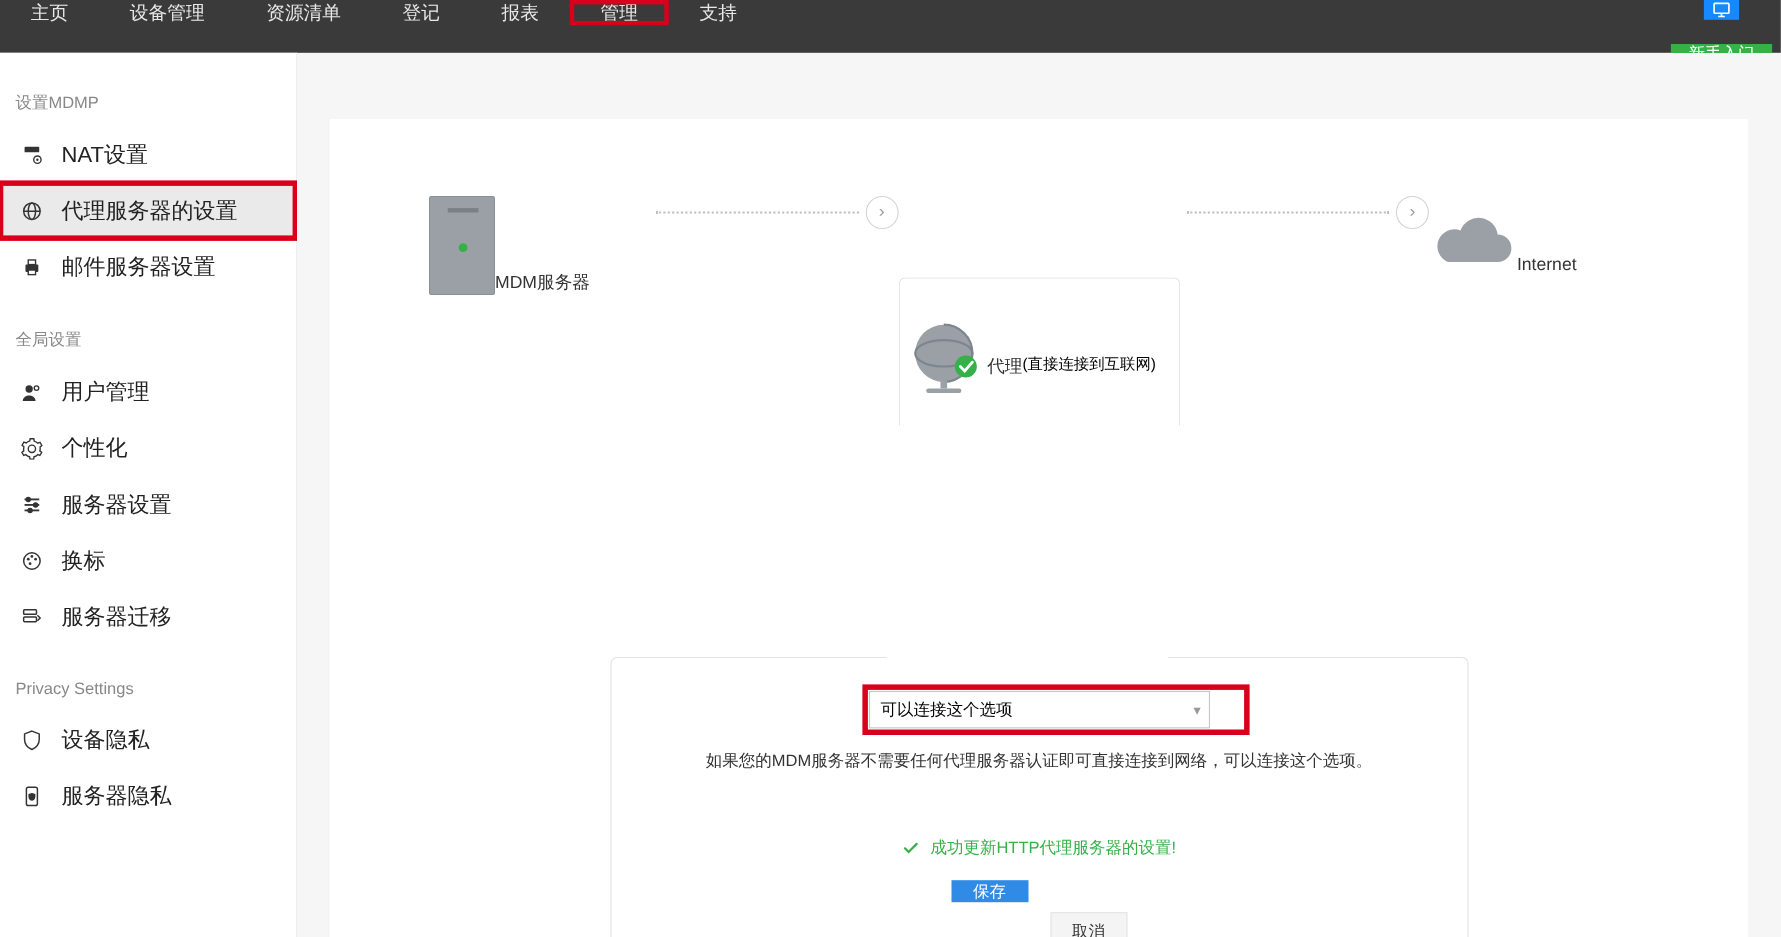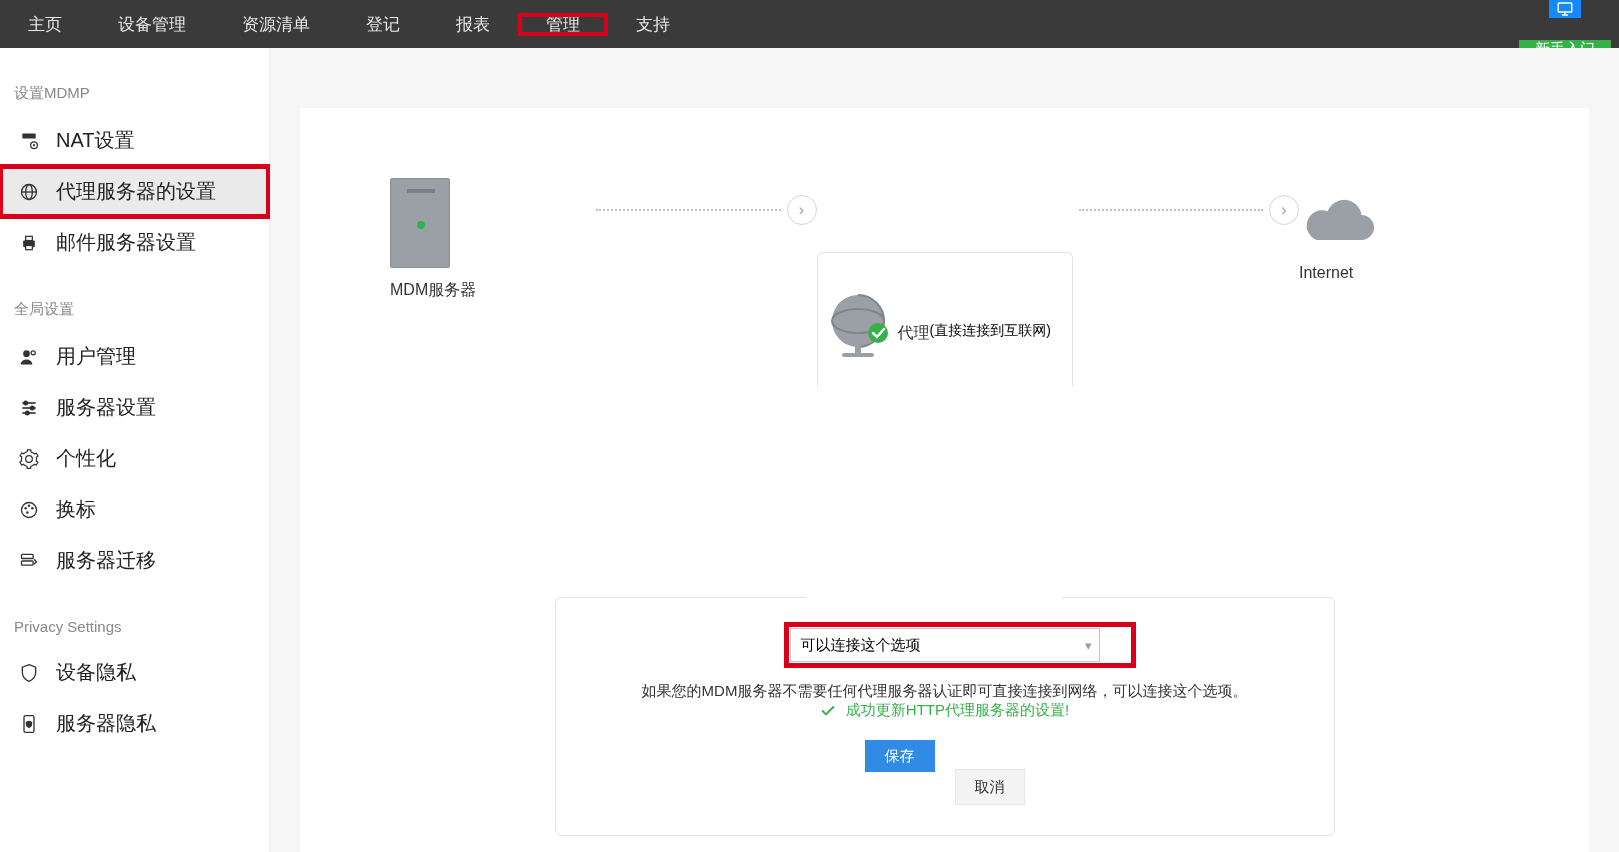--- a/index.html
+++ b/index.html
@@ -1,20 +1,20 @@
 <!DOCTYPE html>
 <html><head>
   <meta charset="utf-8">
   <style>
     * { margin: 0; padding: 0; box-sizing: border-box; font-family: "Microsoft YaHei", Arial, sans-serif; }
     body { width: 1619px; height: 852px; background: #fff; overflow: hidden; }
 
     
     .topnav { height: 48px; background: #3a3a3a; display: flex; align-items: stretch; color: #fff; }
-    .topnav-left { display: flex; align-items: center; }
+    .topnav-left { display: flex; align-items: flex-start; }
     .topnav-item { display: flex; align-items: center; padding: 0 28px; font-size: 17px; color: #e8e8e8; cursor: pointer; }
     .topnav-item.highlighted { outline: 4px solid #d9001b; outline-offset: -4px; }
     .topnav-spacer { flex: 1; }
     .topnav-right { display: flex; align-items: center; gap: 22px; padding-right: 8px; flex-direction: column; }
     .icon-btn-blue { width: 32px; height: 30px; background: #1589ff; display: flex; align-items: center; justify-content: center; cursor: pointer; }
     .btn-green { background: #36b14a; color: #fff; height: 30px; padding: 0 16px; font-size: 15px; display: flex; align-items: center; cursor: pointer; }
     .icon-btn-gray { width: 32px; height: 30px; background: #555; display: flex; align-items: center; justify-content: center; cursor: pointer; color: #ddd; }
 
     
     .page-body { display: flex; height: calc(100% - 48px); }
@@ -24,43 +24,43 @@
     .sidebar-item.active { background: #eaeaea; }
     .sidebar-item.highlighted { outline: 5px solid #d9001b; outline-offset: -3px; }
     .sidebar-icon { width: 22px; height: 22px; color: #333; flex-shrink: 0; display: inline-flex; align-items: center; justify-content: center; }
     .sidebar-gap { height: 24px; }
 
     
     .main { flex: 1; background: #f6f6f6; padding: 60px 30px 0 30px; overflow: auto; }
     .diagram-card { background: #fff; min-height: 700px; padding: 50px 50px 30px 50px; position: relative; }
 
     .diagram-row { display: flex; align-items: center; justify-content: space-between; margin: 20px 40px; }
-    .diagram-node { display: flex; flex-direction: column; align-items: flex-start; width: 200px; }
+    .diagram-node { display: flex; align-items: flex-end; width: 200px; }
     .diagram-node-label { margin-top: 12px; font-size: 16px; color: #333; }
     .diagram-node-sublabel { margin-top: 8px; font-size: 14px; color: #000000; }
 
     .dotted-line { flex: 1; border-top: 2px dotted #c0c0c0; height: 0; margin: 0 6px; position: relative; top: -30px; }
     .arrow-circle { width: 30px; height: 30px; border-radius: 50%; border: 1px solid #d4d4d4; background: #fff; display: flex; align-items: center; justify-content: center; color: #9e9e9e; font-size: 16px; position: relative; top: -30px; }
 
     .proxy-tab { width: 256px; background: #fff; border: 1px solid #e3e3e3; border-bottom: none; border-radius: 6px 6px 0 0; padding: 34px 0 20px 0; display: flex; align-items: center; }
 
     
     .config-panel { width: 780px; background: #fff; border: 1px solid #e3e3e3; border-top: 1px solid #e3e3e3; border-radius: 6px; padding: 30px 24px; margin: 0 auto; display: flex; flex-direction: column; align-items: center; position: relative; top: -1px; }
     .config-panel::before {
       content: ""; position: absolute; top: -1px; left: 250px; width: 256px; height: 2px; background: #fff;
     }
     .select-wrap { position: relative; }
     .select-box { width: 310px; height: 34px; border: 1px solid #c6c6c6; padding: 0 30px 0 10px; font-size: 15px; background: #fff; display: flex; align-items: center; cursor: pointer; }
     .select-highlight { position: absolute; left: -6px; right: -36px; top: -6px; bottom: -6px; border: 5px solid #d9001b; pointer-events: none; }
     .select-chevron { position: absolute; right: 8px; top: 50%; transform: translateY(-50%); color: #999; font-size: 13px; pointer-events: none; }
     .helper-text { margin-top: 20px; font-size: 15px; color: #333; text-align: center; }
 
-    .success-line { display: flex; align-items: center; gap: 10px; color: #36b14a; font-size: 15px; }
+    .success-line { margin-top: 60px; display: flex; align-items: center; gap: 10px; color: #36b14a; font-size: 15px; }
     .actions { margin-top: 20px; display: flex; gap: 20px; }
-    .btn-primary { background: #2f8be6; color: #fff; border: none; width: 70px; height: 32px; font-size: 15px; cursor: pointer; }
+    .btn-primary { background: #2f8be6; color: #fff; border: none; width: 70px; height: 20px; font-size: 15px; cursor: pointer; }
     .btn-secondary { background: #f4f4f4; color: #333; border: 1px solid #e5e5e5; width: 70px; height: 36px; font-size: 15px; cursor: pointer; margin-top: 29px; }
 
     
     .proxy-stack { display: flex; flex-direction: column; align-items: center; position: absolute; left: 50%; transform: translateX(-50%); top: 74px; }
 
     
     .server-box { width: 60px; height: 90px; background: #9aa0a6; border: 1px solid #8a9096; position: relative; border-radius: 2px; }
     .server-box::before { content: ""; position: absolute; top: 10px; left: 16px; width: 28px; height: 4px; background: #7a8086; }
     .server-box::after { content: ""; position: absolute; top: 42px; left: 26px; width: 8px; height: 8px; background: #36b14a; border-radius: 50%; }
 
@@ -140,38 +140,38 @@
           <svg width="20" height="20" viewBox="0 0 24 24" fill="#333">
             <circle cx="9" cy="8" r="4"></circle>
             <path d="M2 21c0-4 4-6 7-6s7 2 7 6"></path>
             <circle cx="17" cy="7" r="2.5" fill="none" stroke="#333" stroke-width="1.5"></circle>
           </svg>
         </span>
       <span>用户管理</span>
     </div>
     <div class="sidebar-item">
       <span class="sidebar-icon">
+          <svg width="20" height="20" viewBox="0 0 24 24" fill="#333">
+            <path d="M12 8a4 4 0 100 8 4 4 0 000-8zm9 4a9 9 0 01-.3 2.3l2 1.6-2 3.4-2.4-.9a9 9 0 01-4 2.3l-.4 2.6h-4l-.4-2.6a9 9 0 01-4-2.3l-2.4.9-2-3.4 2-1.6A9 9 0 013 12a9 9 0 01.3-2.3l-2-1.6 2-3.4 2.4.9a9 9 0 014-2.3L10.1 1h4l.4 2.6a9 9 0 014 2.3l2.4-.9 2 3.4-2 1.6A9 9 0 0121 12z" fill="none" stroke="#333" stroke-width="1.5"></path>
+          </svg>
+        </span>
+      <span>个性化</span>
+    </div>
+    <div class="sidebar-item">
+      <span class="sidebar-icon">
           <svg width="20" height="20" viewBox="0 0 24 24" stroke="#333" stroke-width="2" fill="none">
             <line x1="4" y1="6" x2="20" y2="6"></line>
             <line x1="4" y1="12" x2="20" y2="12"></line>
             <line x1="4" y1="18" x2="20" y2="18"></line>
             <circle cx="8" cy="6" r="2" fill="#333"></circle>
             <circle cx="16" cy="12" r="2" fill="#333"></circle>
             <circle cx="10" cy="18" r="2" fill="#333"></circle>
           </svg>
         </span>
       <span>服务器设置</span>
-    </div>
-    <div class="sidebar-item">
-      <span class="sidebar-icon">
-          <svg width="20" height="20" viewBox="0 0 24 24" fill="#333">
-            <path d="M12 8a4 4 0 100 8 4 4 0 000-8zm9 4a9 9 0 01-.3 2.3l2 1.6-2 3.4-2.4-.9a9 9 0 01-4 2.3l-.4 2.6h-4l-.4-2.6a9 9 0 01-4-2.3l-2.4.9-2-3.4 2-1.6A9 9 0 013 12a9 9 0 01.3-2.3l-2-1.6 2-3.4 2.4.9a9 9 0 014-2.3L10.1 1h4l.4 2.6a9 9 0 014 2.3l2.4-.9 2 3.4-2 1.6A9 9 0 0121 12z" fill="none" stroke="#333" stroke-width="1.5"></path>
-          </svg>
-        </span>
-      <span>个性化</span>
     </div>
     <div class="sidebar-item">
       <span class="sidebar-icon">
           <svg width="20" height="20" viewBox="0 0 24 24" fill="#333">
             <circle cx="12" cy="12" r="9" fill="none" stroke="#333" stroke-width="1.6"></circle>
             <circle cx="8" cy="10" r="1.5"></circle>
             <circle cx="12" cy="7" r="1.5"></circle>
             <circle cx="16" cy="10" r="1.5"></circle>
             <circle cx="10" cy="15" r="1.5"></circle>
           </svg>

